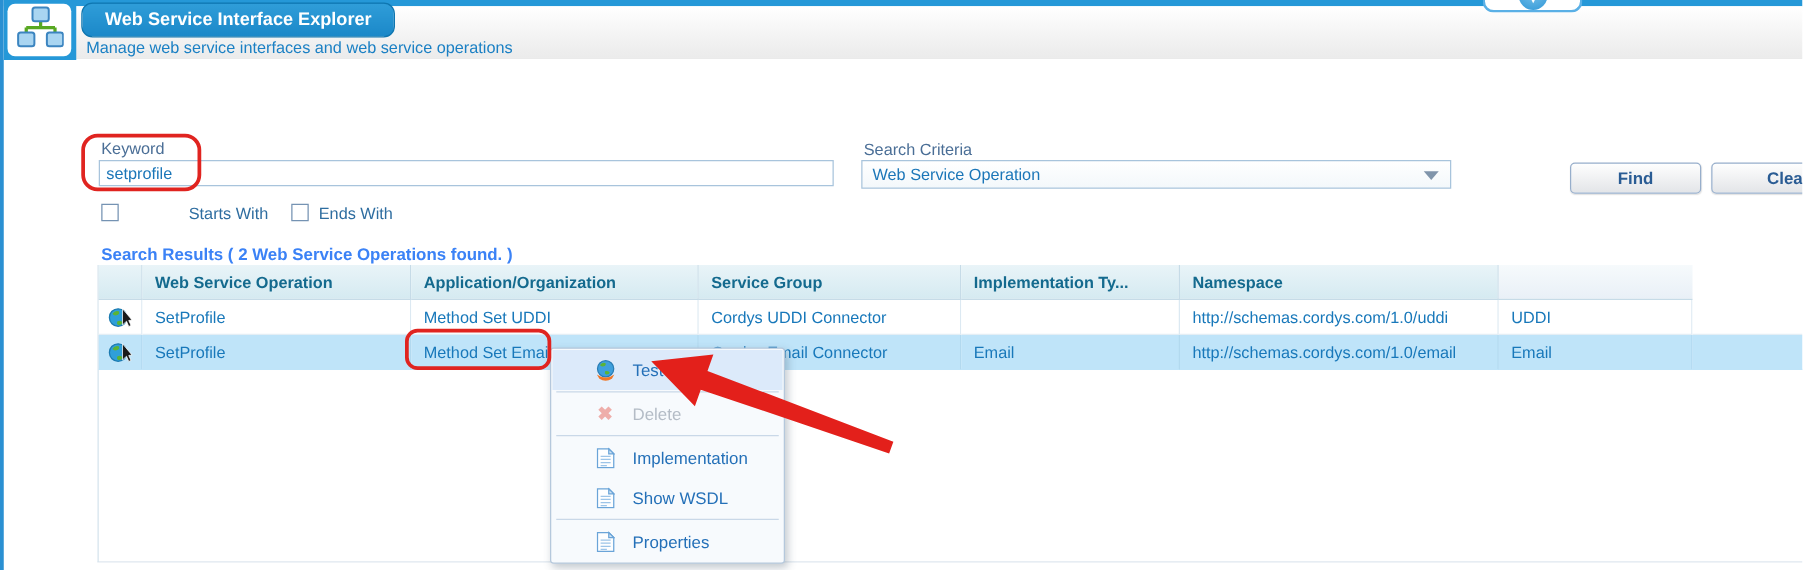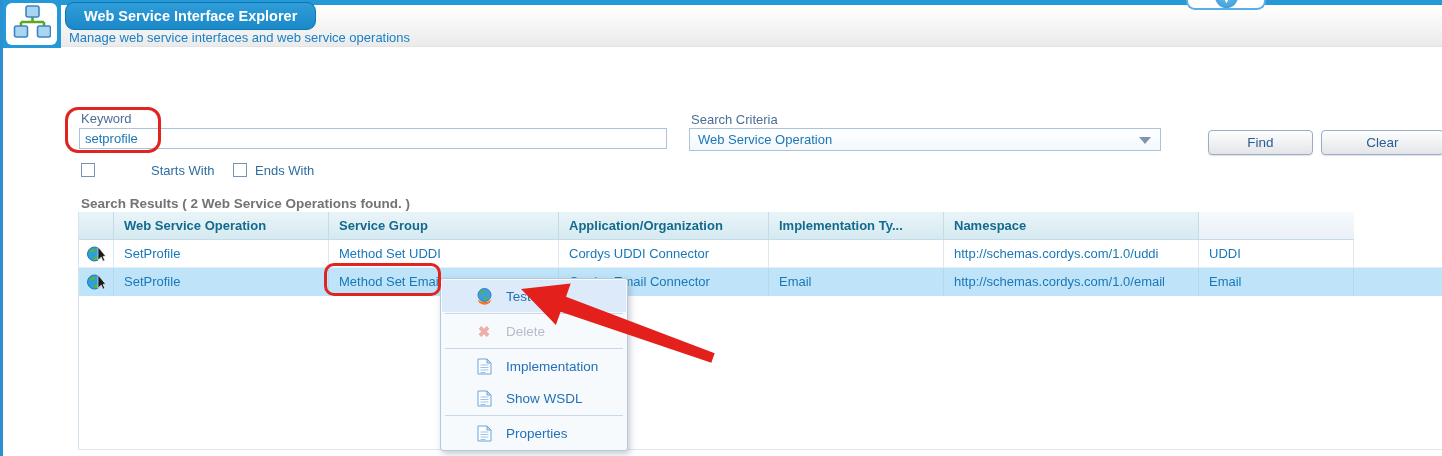--- a/index.html
+++ b/index.html
@@ -29,26 +29,26 @@
   
   .lbl { position:absolute; color:#4a6e96; font-size:13px; white-space:nowrap; }
   .tinput { position:absolute; border:1px solid #a8c4dc; background:#fff; color:#1b76b8;
             font-size:13px; padding:0 5px; font-family:"Liberation Sans", sans-serif; outline:none; }
   .dropdown { position:absolute; border:1px solid #a8c4dc; background:linear-gradient(#ffffff,#f3f8fb);
               color:#1b76b8; font-size:13px; display:flex; align-items:center; padding:0 8px; }
   .dd-arrow { position:absolute; right:9px; top:8px; width:0; height:0;
               border-left:6px solid transparent; border-right:6px solid transparent;
               border-top:7px solid #8095ab; }
   .btn { position:absolute; height:25px; border:1px solid #97aecb; border-radius:4px;
-         background:linear-gradient(#fefefe,#e3e5e8); color:#2a5c94; font-weight:normal;
+         background:linear-gradient(#fefefe,#e3e5e8); color:#2a5c94; font-weight:bold;
          font-size:13.5px; display:flex; align-items:center; justify-content:center;
-         box-shadow:0 1px 1px rgba(0,0,0,0.12); cursor:pointer; }
+         box-shadow:0 1px 1px rgba(0,0,0,0.12); cursor:pointer;margin-left:48px; }
   .cb { position:absolute; width:14px; height:14px; background:#fff; border:1px solid #7593b3; }
   .cb-label { position:absolute; color:#2e6da0; font-size:13px; white-space:nowrap; }
-  .results-title { position:absolute; left:78px; top:196px; color:#737373; font-weight:bold; font-size:13.5px; }
+  .results-title { position:absolute; left:78px; top:196px; color:#3b82f6; font-weight:bold; font-size:13.5px; }
 
   
   .table-wrap { position:absolute; left:75px; top:212px; width:1367px; height:238px;
                 border-left:1px solid #d5e3ed; border-bottom:1px solid #e0e8ef; background:#fff; }
   .tgrid { display:grid; grid-template-columns:35px 215px 230px 210px 175px 255px 155px 1fr; width:100%; }
   .thead { height:28px; }
   .thead .cell { background:linear-gradient(#e9f4f8,#d5eaf1); color:#146a8e; font-weight:bold;
                  font-size:13px; border-right:1px solid #c6dbe7; border-bottom:1px solid #c6dbe7;
                  display:flex; align-items:center; padding-left:10px; white-space:nowrap; overflow:hidden; }
   .thead .cell.filler { background:linear-gradient(#f6fafc,#e9f0f7); border-right:none; }
@@ -116,22 +116,22 @@
   <span class="cb-label" style="left:100px; top:163px;margin-left:48px;">Starts With</span>
   <span class="cb" style="left:230px; top:163px;"></span>
   <span class="cb-label" style="left:252px; top:163px;">Ends With</span>
 
   <div class="results-title">Search Results ( 2 Web Service Operations found. )</div>
 
   <div class="table-wrap">
     <div class="tgrid thead">
       <div class="cell"></div>
       <div class="cell">Web Service Operation</div>
+      <div class="cell">Application/Organization</div>
       <div class="cell">Service Group</div>
-      <div class="cell">Application/Organization</div>
       <div class="cell">Implementation Ty...</div>
       <div class="cell">Namespace</div>
       <div class="cell filler"></div>
     </div>
 
     <div class="tgrid trow">
       <div class="cell icon-cell">
         <svg width="20" height="20" viewBox="0 0 20 20">
           <circle cx="8.5" cy="10" r="7" fill="#2f9fd8" stroke="#1b7ab0"></circle>
           <path d="M4 7 q2-3 5-2 q1 2-1 3 q-3 1-4-1 Z M8 13 q3-1 4 1 q-1 2.5-3.5 2 q-1.5-1-0.5-3 Z" fill="#5cb335"></path>

